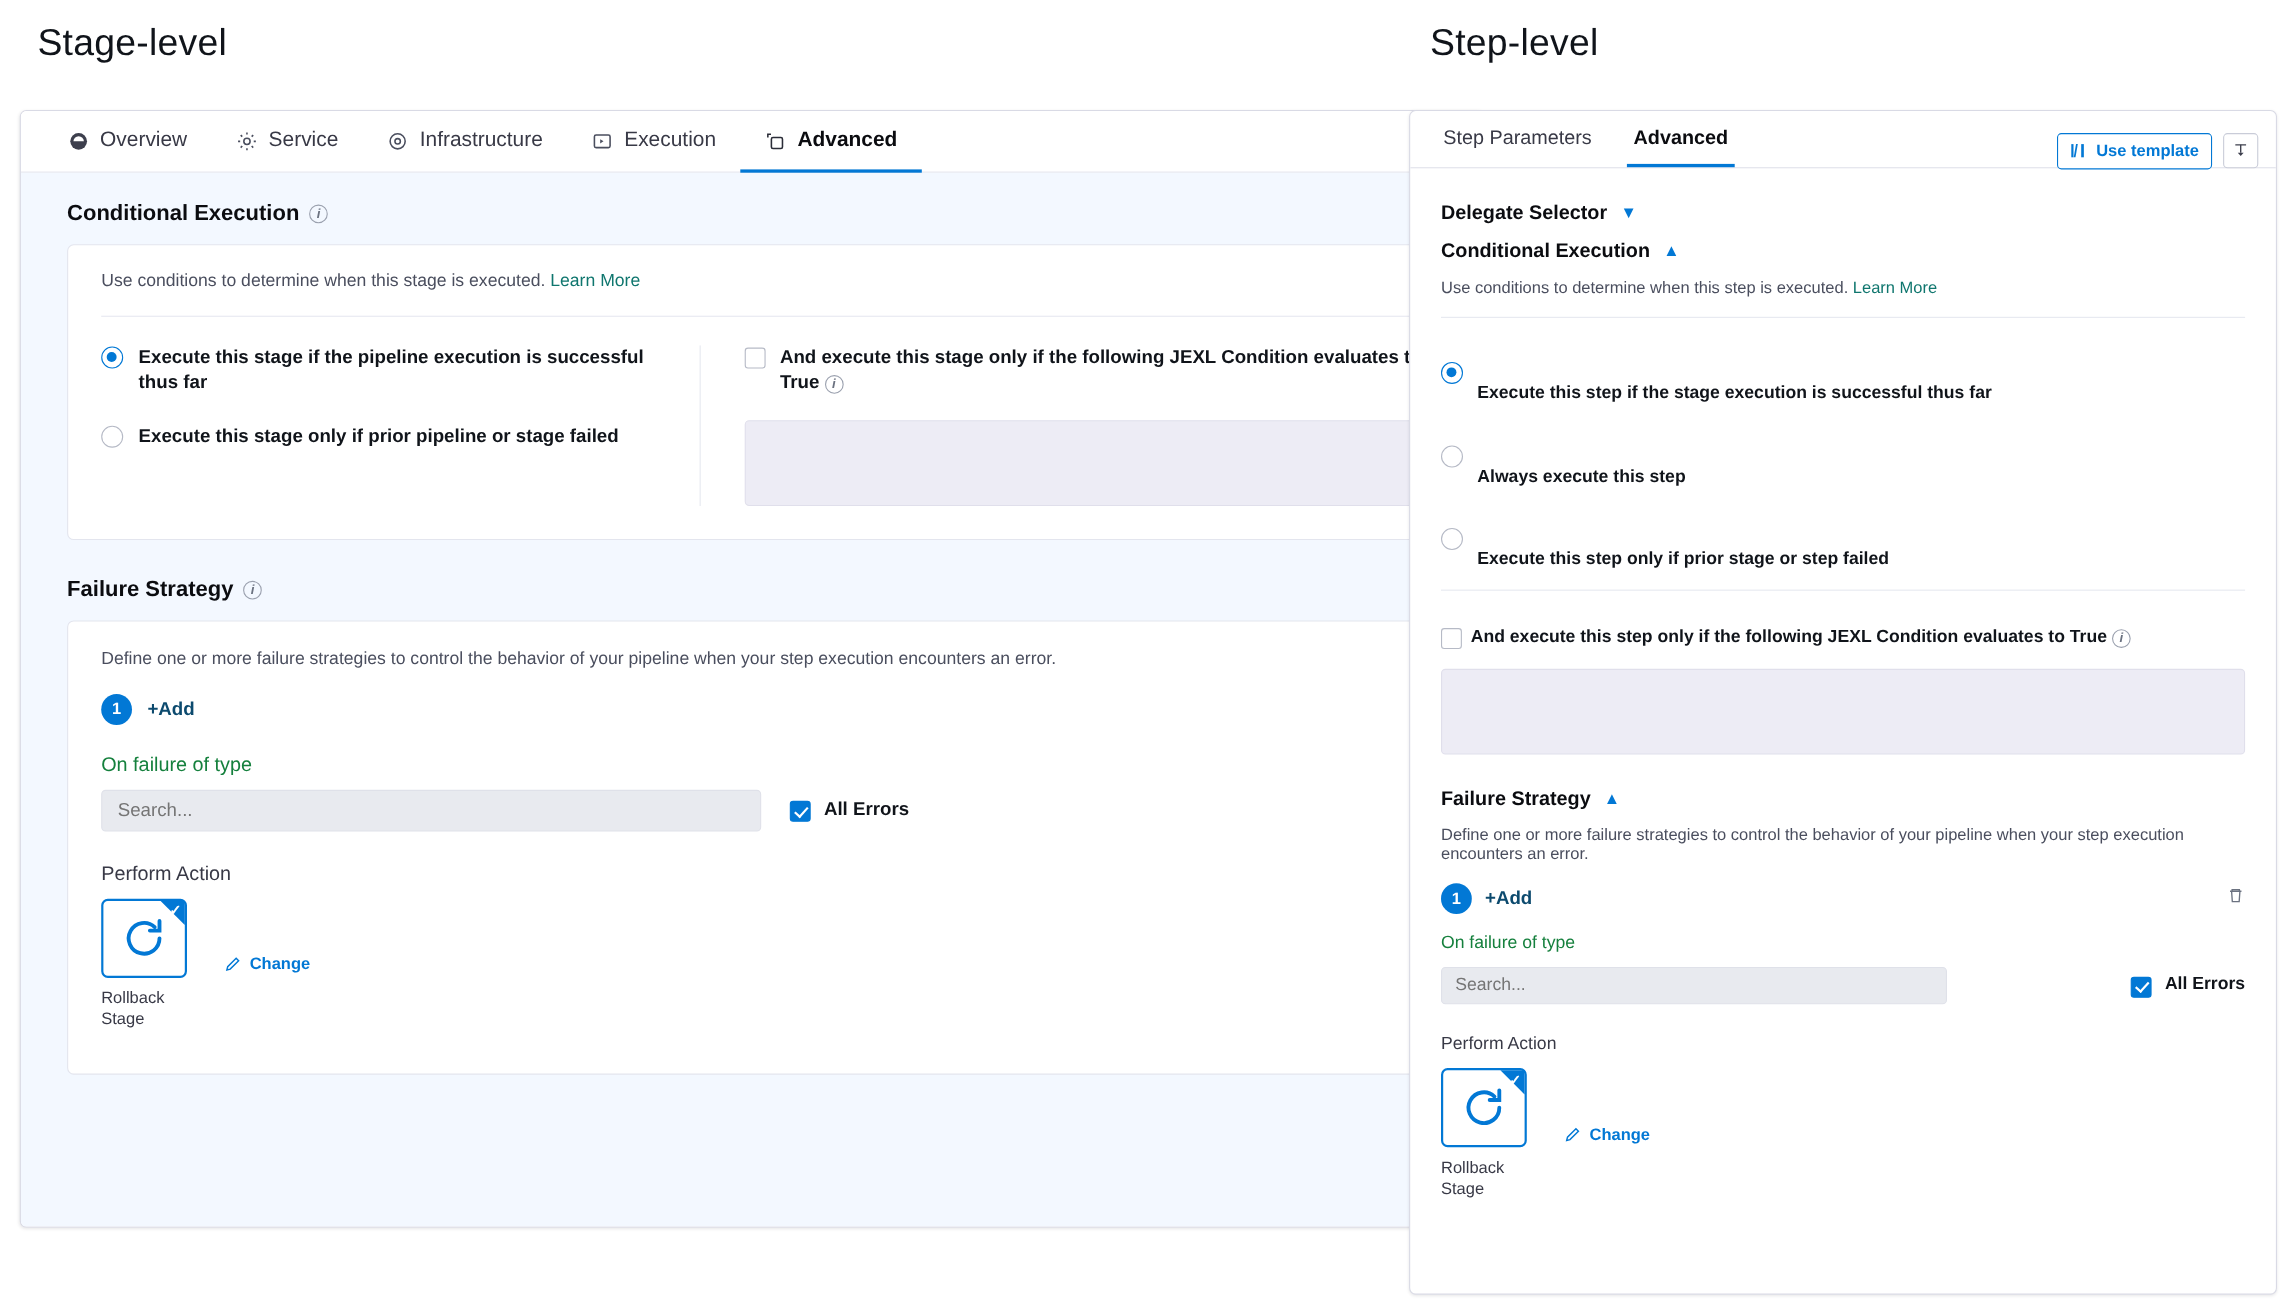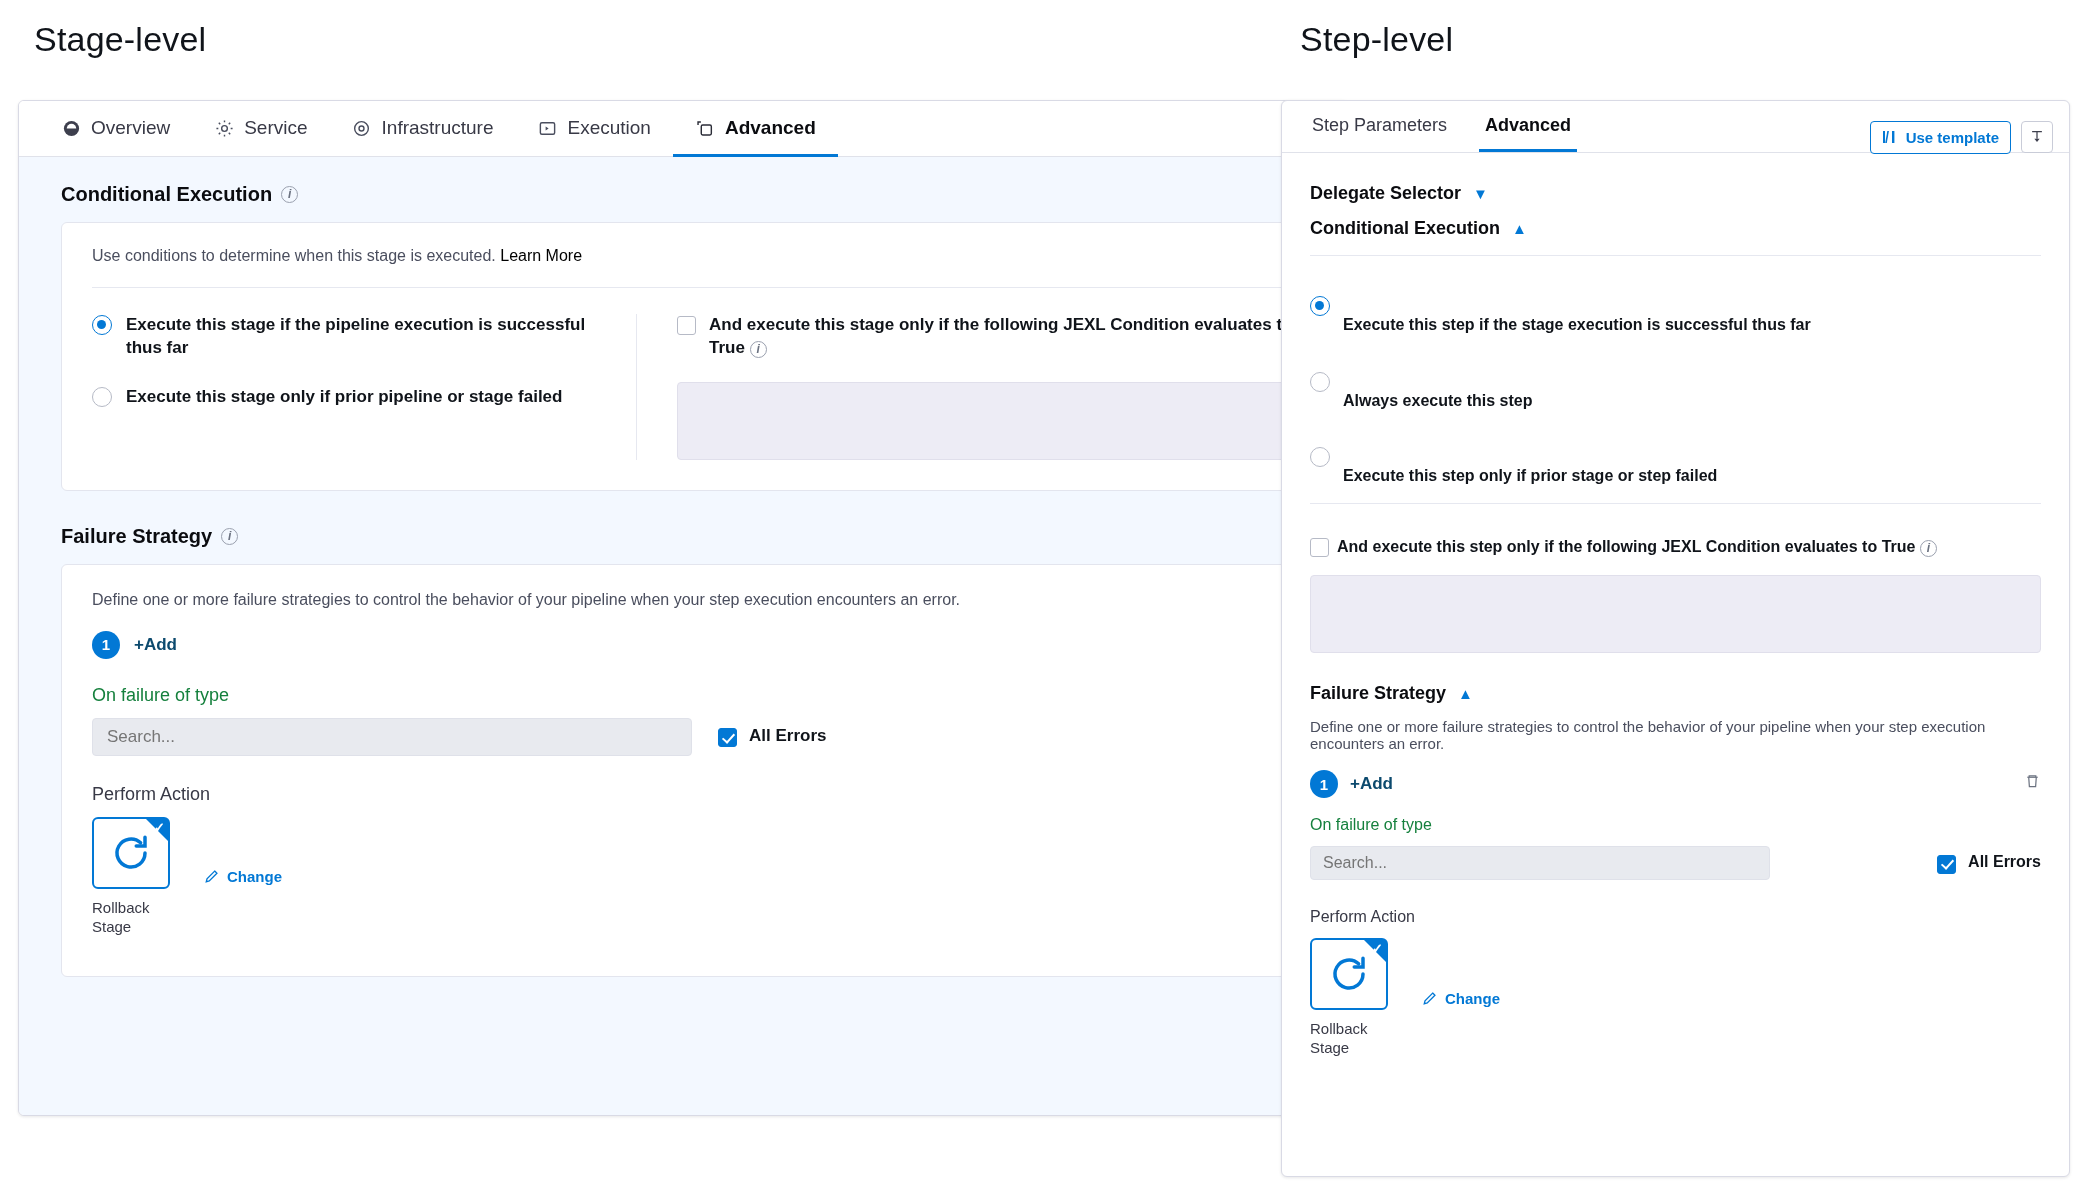--- a/index.html
+++ b/index.html
@@ -79,21 +79,21 @@
   }
 
   .card {
     background: #ffffff;
     border: 1px solid #e3e5ee;
     border-radius: 6px;
   }
 
   #cond-card { padding: 24px 30px 30px 30px; }
   .muted-line { font-size: 16px; color: #4a4e5e; }
-  .link { color: #000000; text-decoration: none; cursor: pointer; }
+  .link { color: #0f766e; text-decoration: none; cursor: pointer; }
   .hr { height: 1px; background: #e6e8f0; margin: 22px 0 26px 0; }
 
   .cond-cols { display: flex; }
   .cond-left { width: 545px; border-right: 1px solid #e6e8f0; padding-right: 20px; }
   .cond-right { flex: 1; padding-left: 40px; }
 
   .radio-row { display: flex; align-items: flex-start; gap: 14px; margin-bottom: 26px; }
   .radio-row:last-child { margin-bottom: 0; }
   .radio {
     width: 20px; height: 20px; border-radius: 50%;
@@ -398,20 +398,24 @@
       <div class="step-sec-head">
         <span>Delegate Selector</span>
         <span class="chev">▼</span>
       </div>
 
       <div class="step-sec-head">
         <span>Conditional Execution</span>
         <span class="chev">▲</span>
       </div>
 
+      <div class="step-muted">
+        <span>Use conditions to determine when this step is executed.</span>
+        <a class="link">Learn More</a>
+      </div>
 
       <div class="divider"></div>
 
       <div class="s-radio-row">
         <span class="radio checked"></span>
         <span class="radio-label">Execute this step if the stage execution is successful thus far</span>
       </div>
       <div class="s-radio-row">
         <span class="radio"></span>
         <span class="radio-label">Always execute this step</span>

